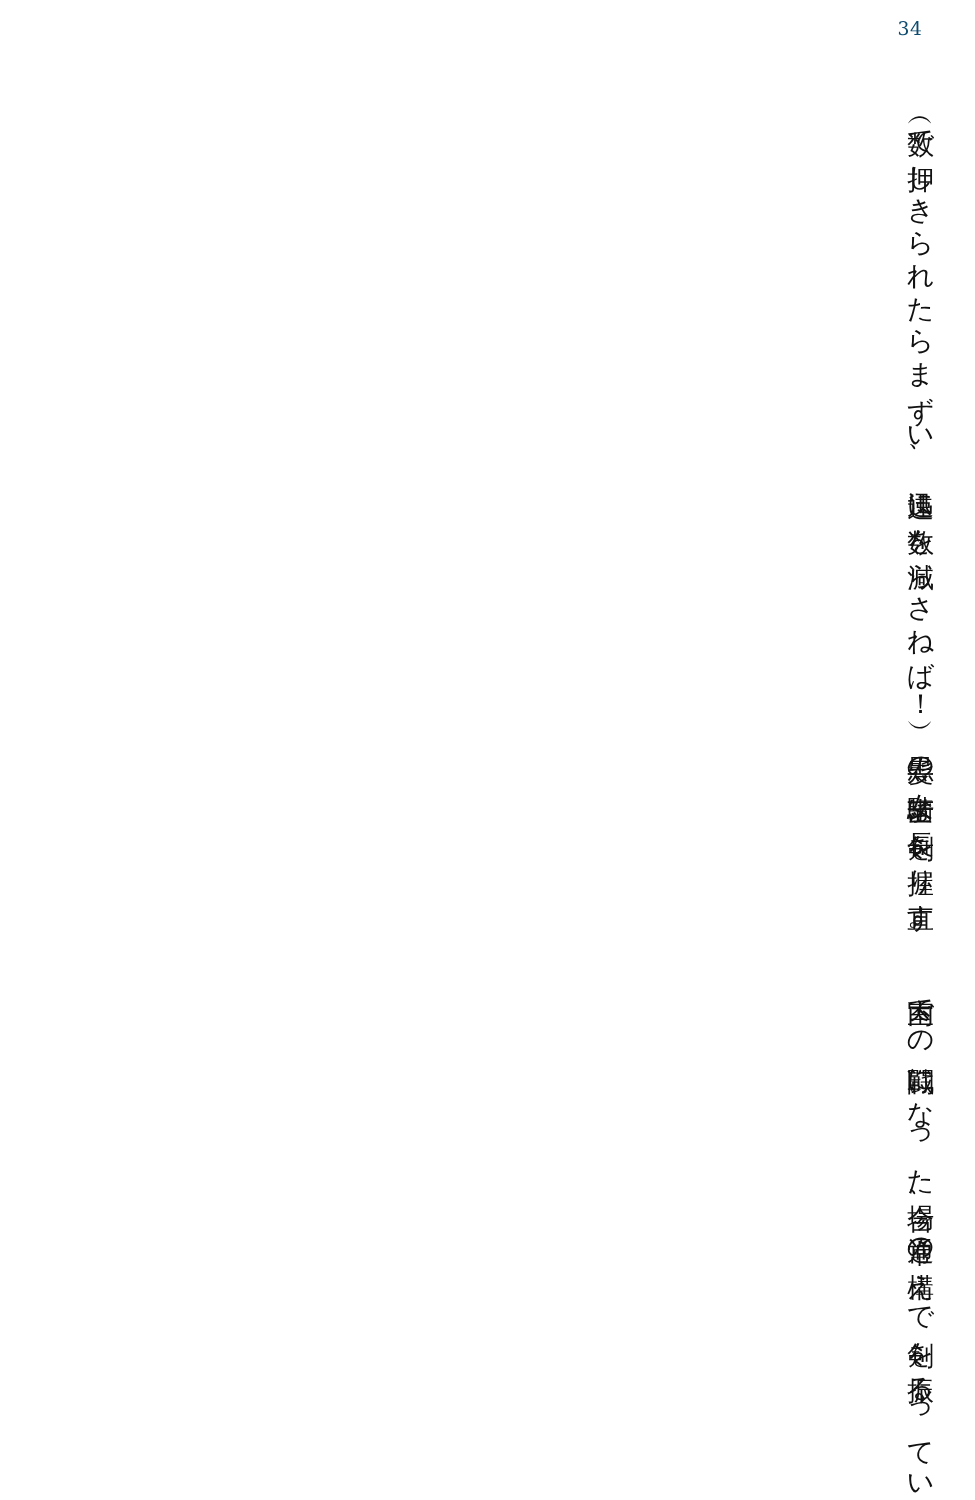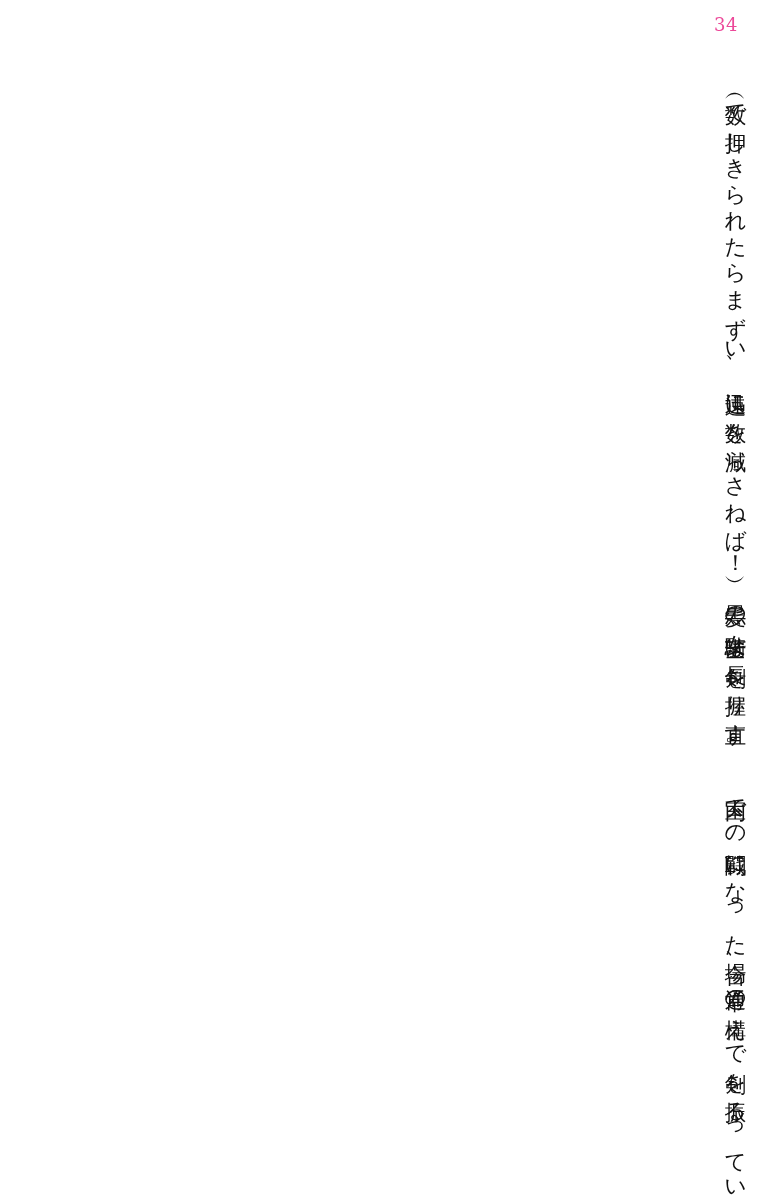--- a/index.html
+++ b/index.html
@@ -14,23 +14,23 @@
     background: #ffffff;
     overflow: hidden;
     font-family: "DejaVu Serif", "Liberation Serif", serif;
     color: #111111;
   }
   
   #page-number {
     position: absolute;
     top: 14px;
     right: 42px;
-    font-size: 18px;
+    font-size: 15px;
     font-family: "DejaVu Serif", "Liberation Serif", serif;
-    color: #ec4899;
+    color: #0c4a6e;
     letter-spacing: 0.5px;
   }
   
   #body-text {
     position: absolute;
     top: 86px;
     right: 34px;
     left: 34px;
     height: 1075px;
     display: flex;

